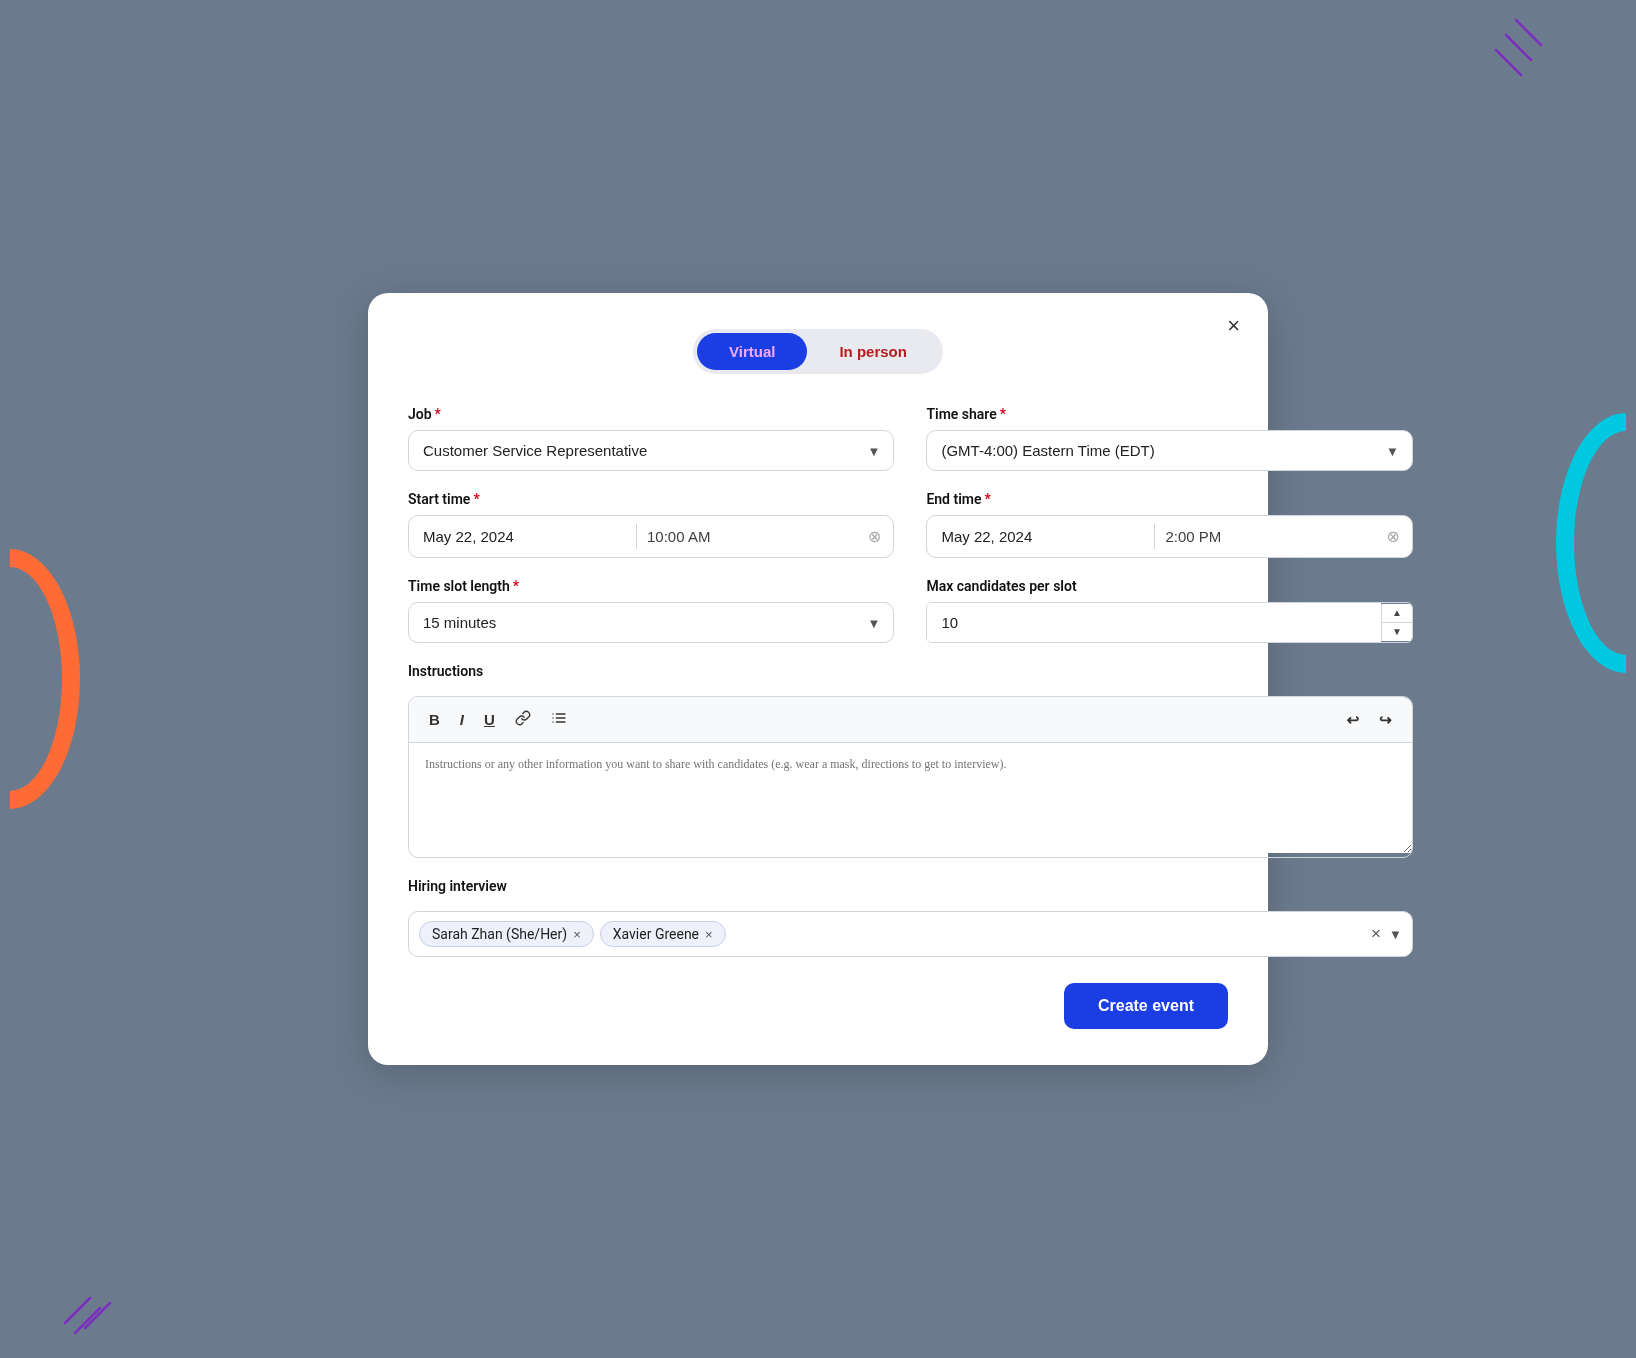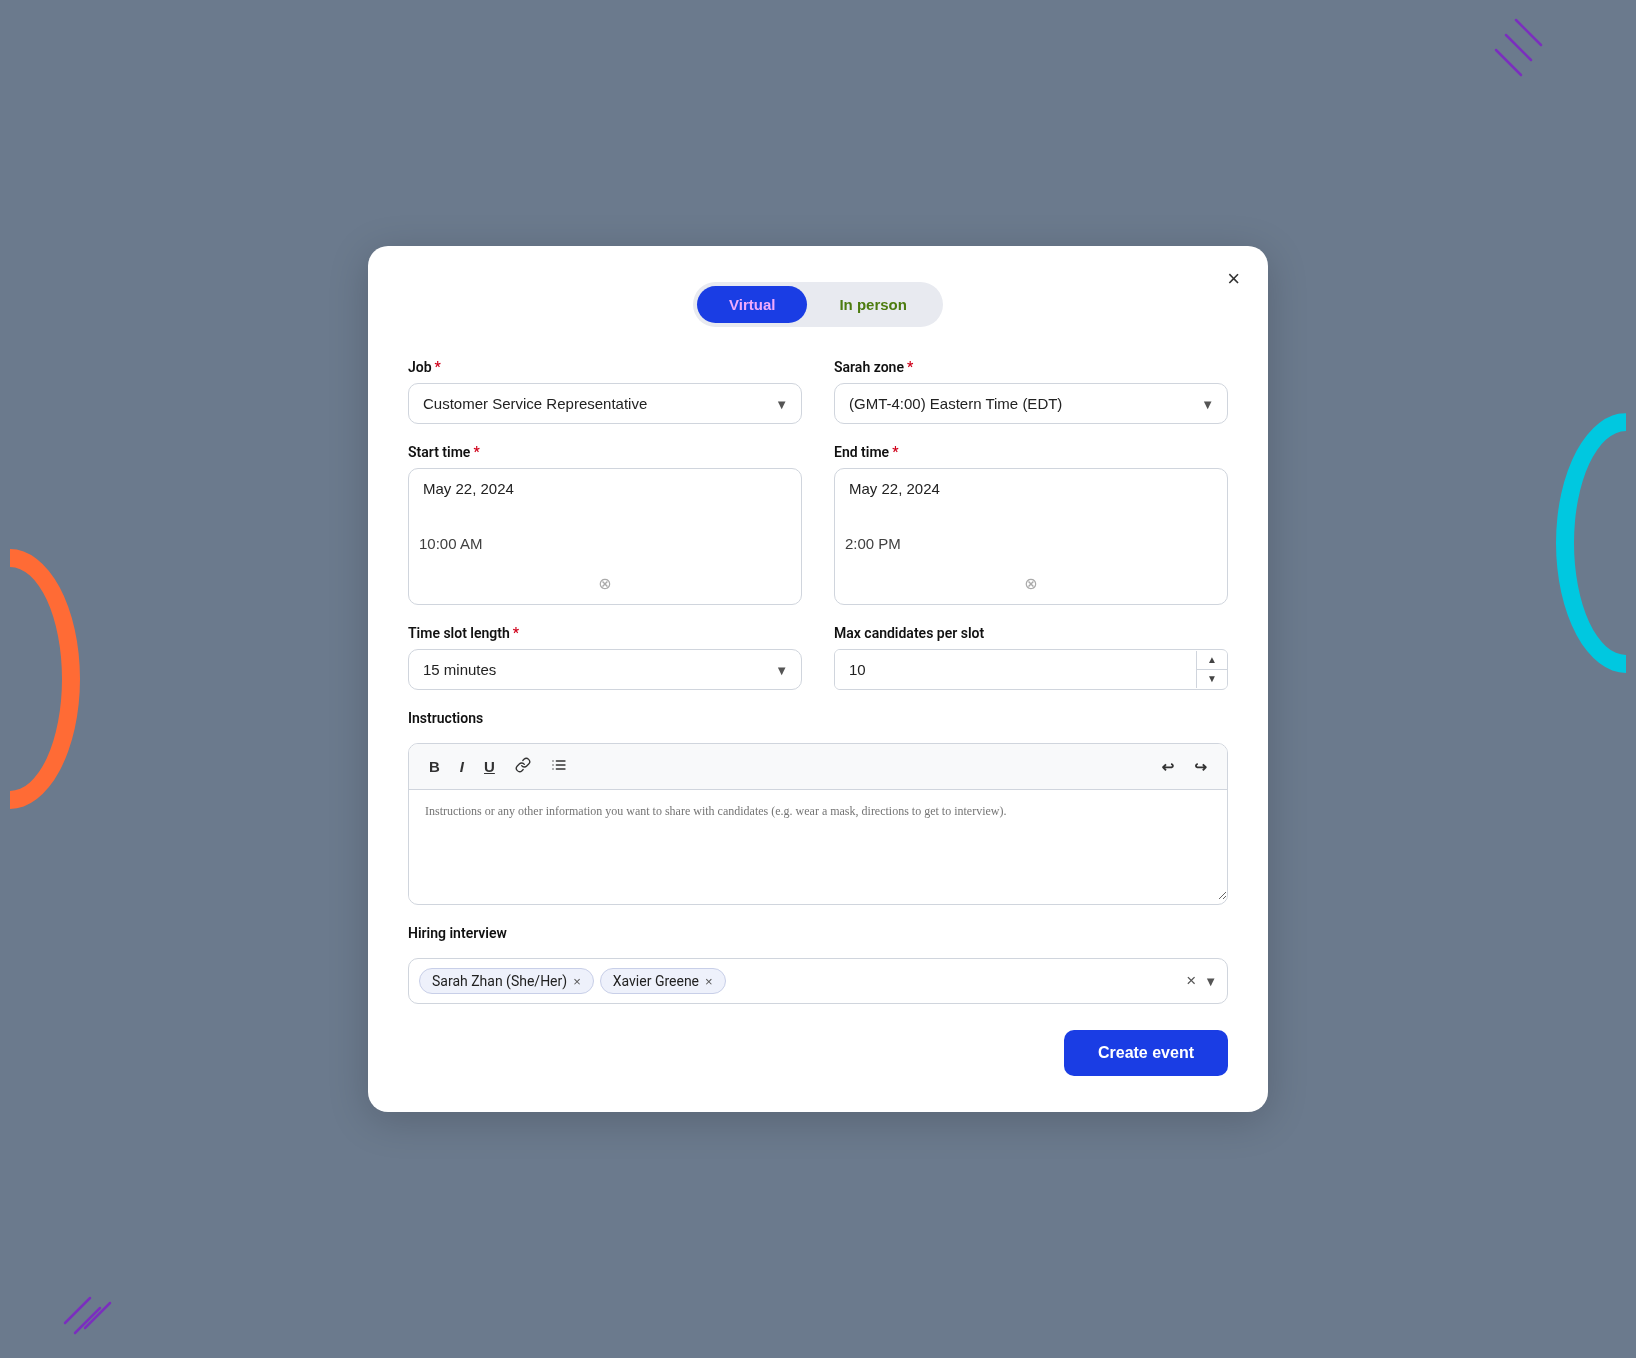--- a/index.html
+++ b/index.html
@@ -96,21 +96,21 @@
       font-weight: 600;
       cursor: pointer;
       transition: all 0.2s;
     }
     .toggle-btn.active {
       background: #1a3de4;
       color: #f0abfc;
     }
     .toggle-btn.inactive {
       background: transparent;
-      color: #4d7c0f;
+      color: #b91c1c;
     }
 
     
     .form-grid {
       display: grid;
       grid-template-columns: 1fr 1fr;
       gap: 20px 32px;
     }
     .form-group {
       display: flex;
@@ -155,21 +155,20 @@
       font-size: 13px;
     }
 
     
     .datetime-row {
       display: flex;
       border: 1.5px solid #d0d5dd;
       border-radius: 10px;
       overflow: hidden;
       background: #fff;
-      flex-direction: column;
     }
     .datetime-date {
       padding: 11px 14px;
       font-size: 15px;
       color: #222;
       flex: 1;
       border: none;
       outline: none;
       background: transparent;
     }
@@ -391,21 +390,21 @@
         <div class="select-wrapper">
           <select class="form-select">
             <option>Customer Service Representative</option>
           </select>
           <span class="select-chevron">▼</span>
         </div>
       </div>
 
       <div class="form-group">
         <label class="form-label">
-          <span>Sarah zone</span><span class="required-star">*</span>
+          <span>Time share</span><span class="required-star">*</span>
         </label>
         <div class="select-wrapper">
           <select class="form-select">
             <option>(GMT-4:00) Eastern Time (EDT)</option>
           </select>
           <span class="select-chevron">▼</span>
         </div>
       </div>
 
       <div class="form-group">

